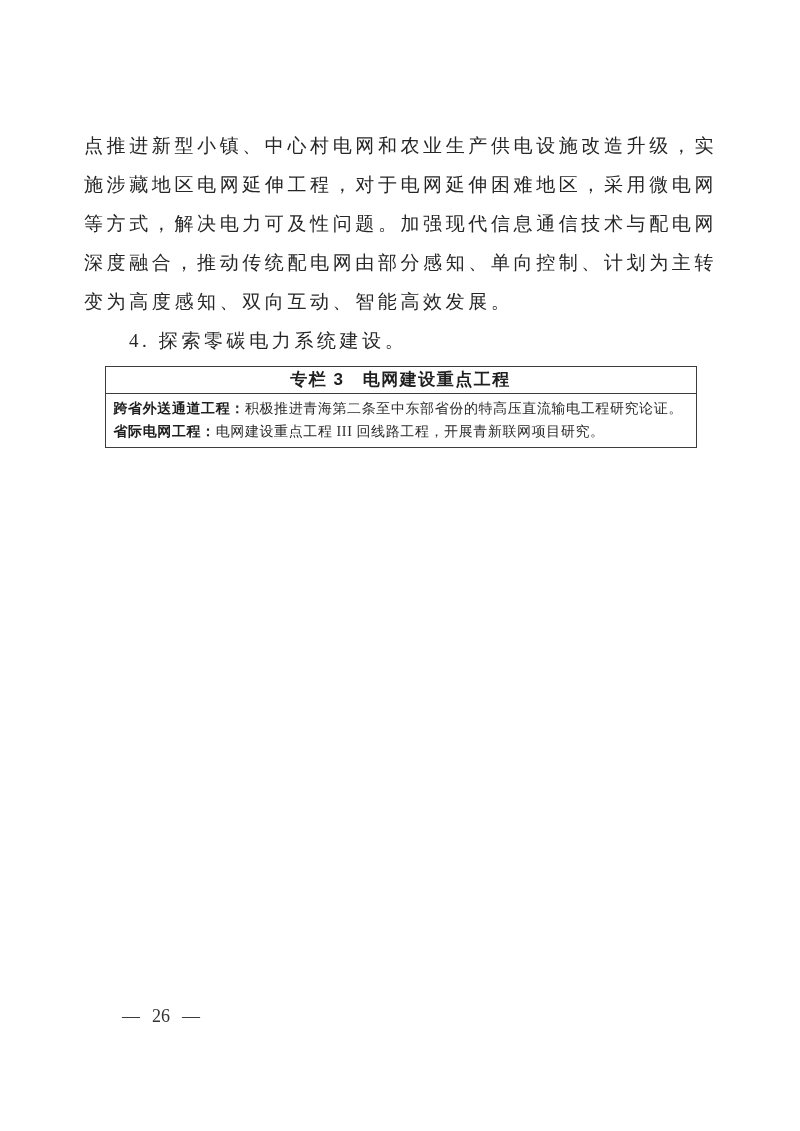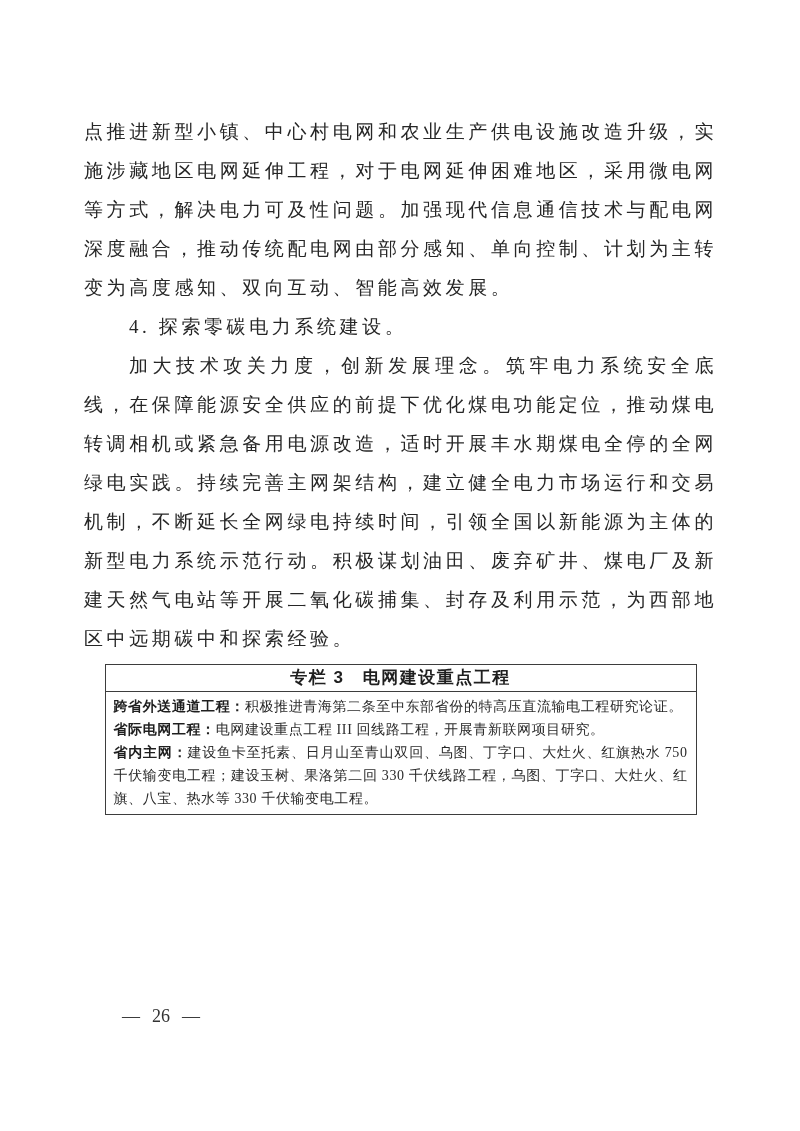--- a/index.html
+++ b/index.html
@@ -8,21 +8,21 @@
     height: 1131px;
     background: #ffffff;
     position: relative;
     font-family: "Liberation Serif", "DejaVu Serif", serif;
     color: #262626;
     overflow: hidden;
   }
   .page-content {
     position: absolute;
     left: 84px;
-    top: 112px;
+    top: 126px;
     width: 633px;
   }
   .para {
     margin: 0;
     font-size: 19px;
     line-height: 39px;
     letter-spacing: 3.6px;
     text-align: justify;
     text-justify: inter-ideograph;
     word-break: break-all;
@@ -74,28 +74,26 @@
 </style>
 </head>
 <body>
 
 <div class="page-content">
 
   <p class="para">点推进新型小镇、中心村电网和农业生产供电设施改造升级，实施涉藏地区电网延伸工程，对于电网延伸困难地区，采用微电网等方式，解决电力可及性问题。加强现代信息通信技术与配电网深度融合，推动传统配电网由部分感知、单向控制、计划为主转变为高度感知、双向互动、智能高效发展。</p>
 
   <p class="para indent">4. 探索零碳电力系统建设。</p>
 
-  <p class="para indent">加大技术攻关力度，创新发展理念。筑牢电力系统安全底线，在保障能源安全供应的前提下优化煤电功能定位，推动煤电转调相机或紧急备用电源改造，适时开展丰水期煤电全停的全网绿电实践。持续完善主网架结构，建立健全电力市场运行和交易机制，不断延长全网绿电持续时间，引领全国以新能源为主体的新型电力系统示范行动。积极谋划油田、废弃矿井、煤电厂及新建天然气电站等开展二氧化碳捕集、封存及利用示范，为西部地区中远期碳中和探索经验。</p>
 
   <div class="column-box">
     <div class="box-title">专栏 3　电网建设重点工程</div>
     <div class="box-body">
       <div class="box-row"><span class="box-label">跨省外送通道工程：</span><span>积极推进青海第二条至中东部省份的特高压直流输电工程研究论证。</span></div>
       <div class="box-row"><span class="box-label">省际电网工程：</span><span>电网建设重点工程 III 回线路工程，开展青新联网项目研究。</span></div>
-      <div class="box-row"><span class="box-label">省内主网：</span><span>建设鱼卡至托素、日月山至青山双回、乌图、丁字口、大灶火、红旗热水 750 千伏输变电工程；建设玉树、果洛第二回 330 千伏线路工程，乌图、丁字口、大灶火、红旗、八宝、热水等 330 千伏输变电工程。</span></div>
     </div>
   </div>
 
 
 
 </div>
 
 <div class="page-footer">
   <span class="footer-dash">—</span>
   <span>26</span>

